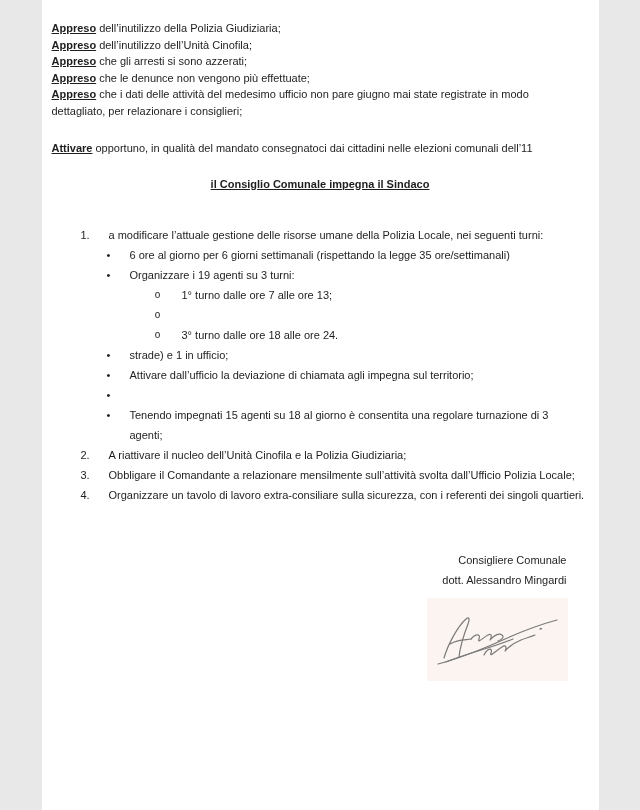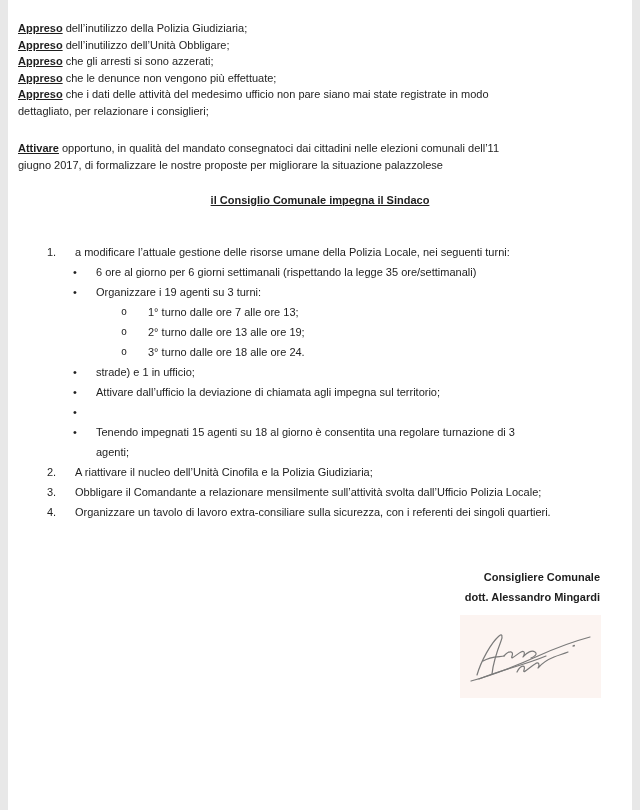--- a/index.html
+++ b/index.html
@@ -1,19 +1,19 @@
 <!DOCTYPE html>
 <html><head>
 <meta charset="utf-8">
 <title>Documento</title>
 <style>
   html,body{margin:0;padding:0;background:#e8e8e8;}
   .page{
     position:relative;
-    width:624px;height:810px;
+    width:557px;height:810px;
     margin:0 auto;
     background:#ffffff;
     box-sizing:border-box;
     padding:20px 10px 0 10px;
     overflow:hidden;
     font-family:"Liberation Sans","DejaVu Sans",sans-serif;
     font-size:11px;
     color:#1e1e1e;
   }
   
@@ -35,43 +35,43 @@
   .list{margin-top:33px;}
   .row{display:flex;line-height:20px;}
   .marker{flex:0 0 auto;}
   .lv1{padding-left:29px;}  .lv1 .marker{width:28px;}
   .lv2{padding-left:55px;}  .lv2 .marker{width:23px;}
   .lv3{padding-left:103px;} .lv3 .marker{width:27px;font-family:"DejaVu Sans Mono",monospace;font-size:10px;}
   .rtext{flex:1 1 auto;min-width:0;}
   .line{display:block;white-space:nowrap;}
   
   .sigblock{margin-top:45px;text-align:right;padding-right:22px;line-height:20px;}
-  .sigblock div{white-space:nowrap;font-weight:bold;}
+  .sigblock div{white-space:nowrap;}
   .sigbox{
     width:141px;height:83px;
     margin:8px 21px 0 auto;
     background:#fcf4f1;
   }
   .sigbox svg{display:block;width:100%;height:100%;}
 </style>
 </head>
 <body>
 
 <div class="page">
 
   <div class="premises">
     <p><span class="lead">Appreso</span><span>dell’inutilizzo della Polizia Giudiziaria;</span></p>
-    <p><span class="lead">Appreso</span><span>dell’inutilizzo dell’Unità Obbligare;</span></p>
+    <p><span class="lead">Appreso</span><span>dell’inutilizzo dell’Unità Cinofila;</span></p>
     <p><span class="lead">Appreso</span><span>che gli arresti si sono azzerati;</span></p>
     <p><span class="lead">Appreso</span><span>che le denunce non vengono più effettuate;</span></p>
-    <p><span class="lead">Appreso</span><span>che i dati delle attività del medesimo ufficio non pare siano mai state registrate in modo</span><span class="cont">dettagliato, per relazionare i consiglieri;</span></p>
+    <p><span class="lead">Appreso</span><span>che i dati delle attività del medesimo ufficio non pare giugno mai state registrate in modo</span><span class="cont">dettagliato, per relazionare i consiglieri;</span></p>
   </div>
 
   <div class="consider">
-    <p><span class="lead">Attivare</span><span>opportuno, in qualità del mandato consegnatoci dai cittadini nelle elezioni comunali dell’11</span><span class="cont">giugno 2017, di formalizzare le nostre proposte per migliorare la situazione palazzolese</span></p>
+    <p><span class="lead">Attivare</span><span>opportuno, in qualità del mandato consegnatoci dai cittadini nelle elezioni comunali dell’11</span></p>
   </div>
 
   <div class="heading">il Consiglio Comunale impegna il Sindaco</div>
 
   <div class="list">
 
     <div class="row lv1">
       <span class="marker">1.</span>
       <div class="rtext">
           <span class="line">a modificare l’attuale gestione delle risorse umane della Polizia Locale, nei seguenti turni:</span>
@@ -94,23 +94,20 @@
 
     <div class="row lv3">
       <span class="marker">o</span>
       <div class="rtext">
           <span class="line">1° turno dalle ore 7 alle ore 13;</span>
         </div>
     </div>
 
     <div class="row lv3">
       <span class="marker">o</span>
-      <div class="rtext">
-          <span class="line">2° turno dalle ore 13 alle ore 19;</span>
-        </div>
     </div>
 
     <div class="row lv3">
       <span class="marker">o</span>
       <div class="rtext">
           <span class="line">3° turno dalle ore 18 alle ore 24.</span>
         </div>
     </div>
 
     <div class="row lv2">

